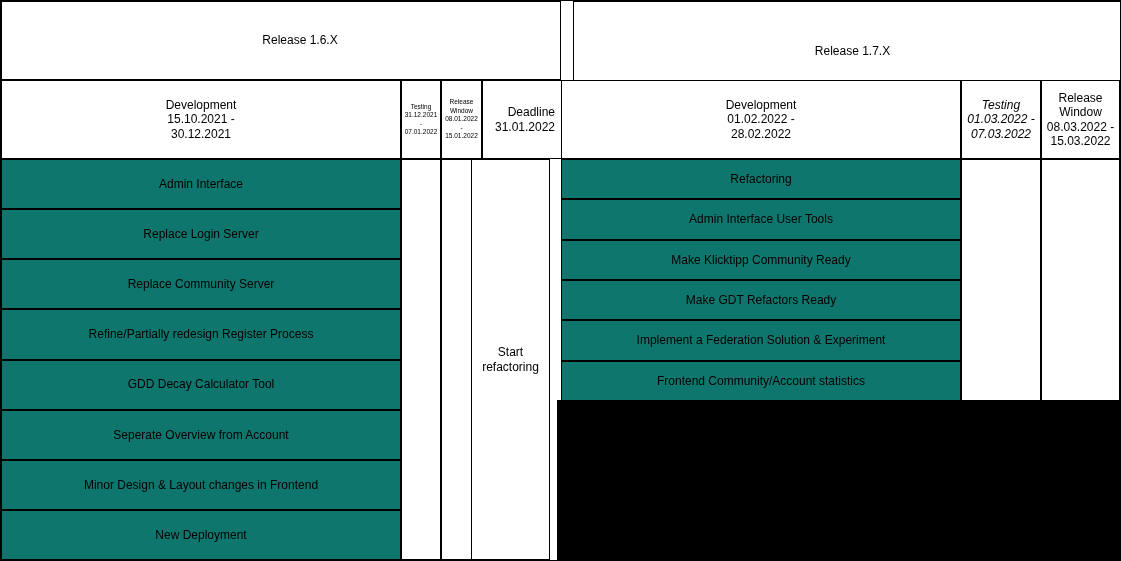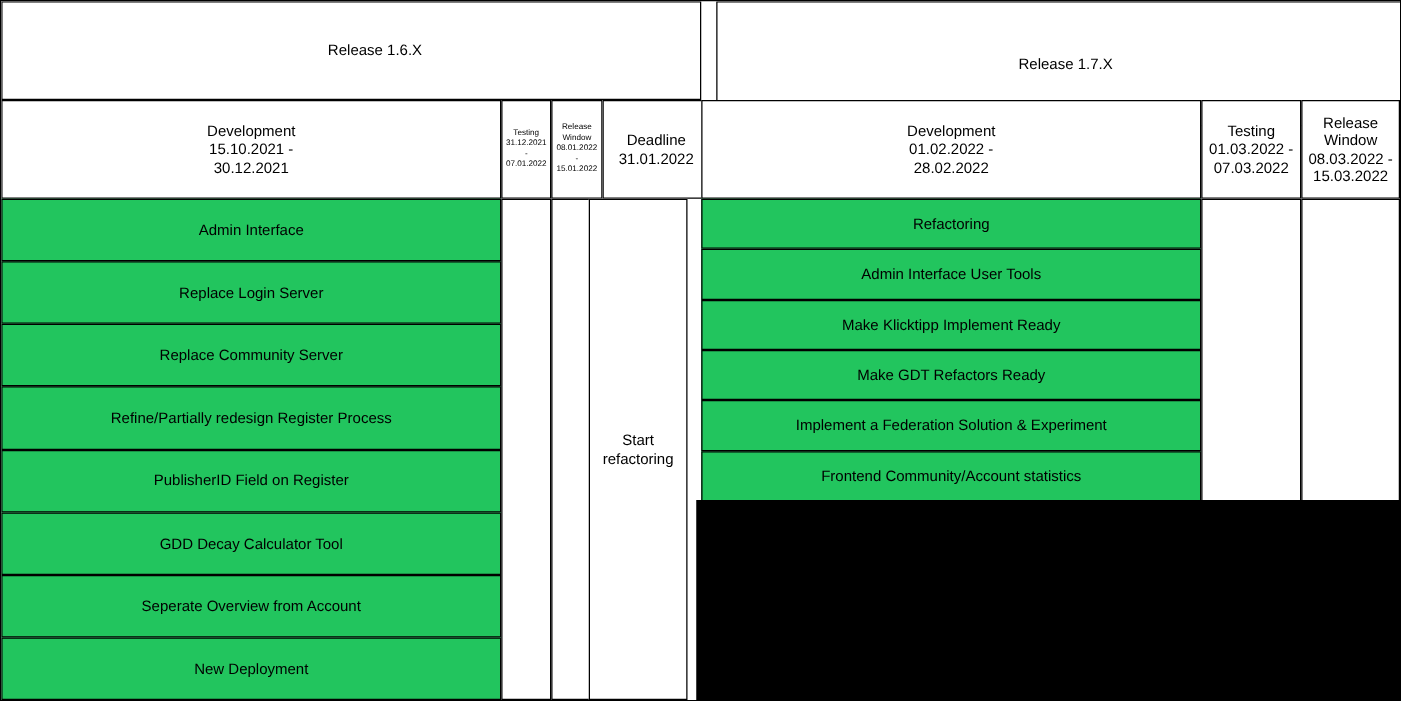--- a/index.html
+++ b/index.html
@@ -38,21 +38,21 @@
   .rows {
     position: absolute;
     box-sizing: border-box;
     display: flex;
     flex-direction: column;
   }
   .rows .row {
     flex: 1;
     box-sizing: border-box;
     border: 1px solid #000000;
-    background: #22c55e;
+    background: #0f766e;
     display: flex;
     align-items: center;
     justify-content: center;
     text-align: center;
     font-size: 12px;
     line-height: 1.18;
     padding: 0 4px;
   }
   .redaction {
     position: absolute;
@@ -77,54 +77,54 @@
 30.12.2021</div>
   <div class="cell small" style="left:400px; top:79px; width:40px; height:79px;">Testing
 31.12.2021
 -
 07.01.2022</div>
   <div class="cell small" style="left:440px; top:79px; width:41px; height:79px;">Release
 Window
 08.01.2022
 -
 15.01.2022</div>
-  <div class="cell" style="left:481px; top:79px; width:86px; height:79px;">Deadline
+  <div class="cell" style="left:481px; top:79px; width:86px; height:79px;text-align:right;">Deadline
 31.01.2022</div>
 
   <div class="cell" style="left:560px; top:79px; width:400px; height:79px;">Development
 01.02.2022 -
 28.02.2022</div>
-  <div class="cell" style="left:960px; top:79px; width:80px; height:79px;">Testing
+  <div class="cell" style="left:960px; top:79px; width:80px; height:79px;font-style:italic;">Testing
 01.03.2022 -
 07.03.2022</div>
   <div class="cell" style="left:1040px; top:79px; width:79px; height:79px;">Release
 Window
 08.03.2022 -
 15.03.2022</div>
 
   <div class="rows" style="left:0px; top:158px; width:400px; height:401px;">
     <div class="row">Admin Interface</div>
     <div class="row">Replace Login Server</div>
     <div class="row">Replace Community Server</div>
     <div class="row">Refine/Partially redesign Register Process</div>
-    <div class="row">PublisherID Field on Register</div>
     <div class="row">GDD Decay Calculator Tool</div>
     <div class="row">Seperate Overview from Account</div>
+    <div class="row">Minor Design &amp; Layout changes in Frontend</div>
     <div class="row">New Deployment</div>
   </div>
 
   <div class="cell" style="left:400px; top:158px; width:40px; height:401px;"></div>
   <div class="cell" style="left:440px; top:158px; width:41px; height:401px;"></div>
   <div class="cell" style="left:470px; top:158px; width:79px; height:401px;">Start
 refactoring</div>
 
   <div class="rows" style="left:560px; top:158px; width:400px; height:242px;">
     <div class="row">Refactoring</div>
     <div class="row">Admin Interface User Tools</div>
-    <div class="row">Make Klicktipp Implement Ready</div>
+    <div class="row">Make Klicktipp Community Ready</div>
     <div class="row">Make GDT Refactors Ready</div>
     <div class="row">Implement a Federation Solution &amp; Experiment</div>
     <div class="row">Frontend Community/Account statistics</div>
   </div>
 
   <div class="cell" style="left:960px; top:158px; width:80px; height:242px;"></div>
   <div class="cell" style="left:1040px; top:158px; width:79px; height:242px;"></div>
 
   <div class="redaction"></div>
 

